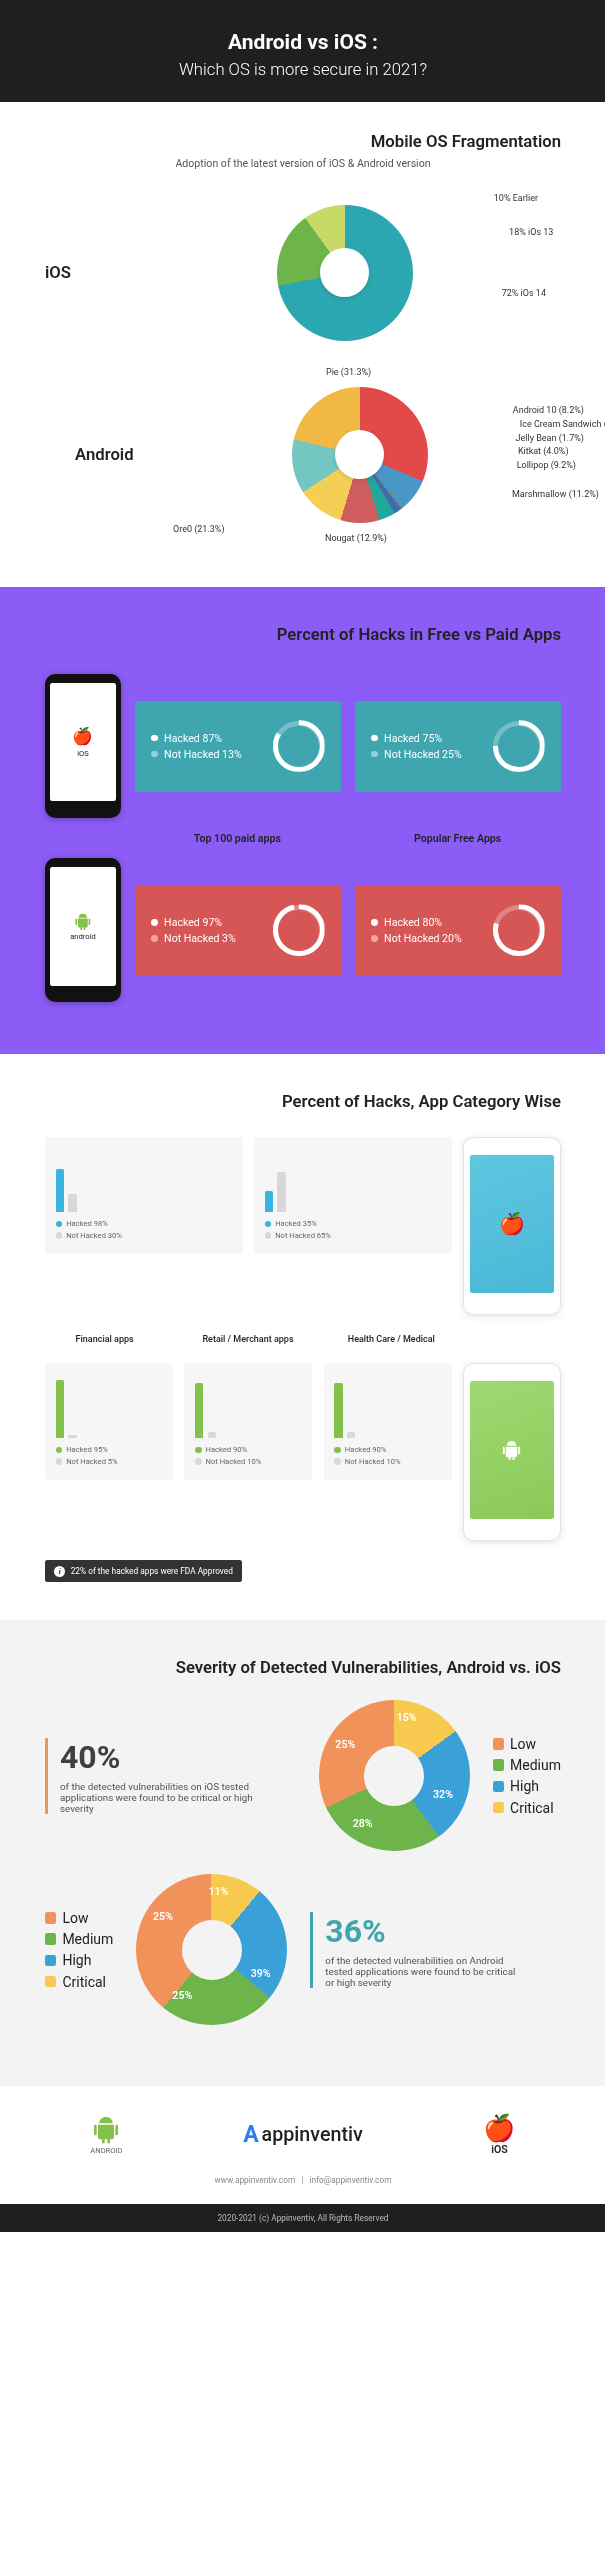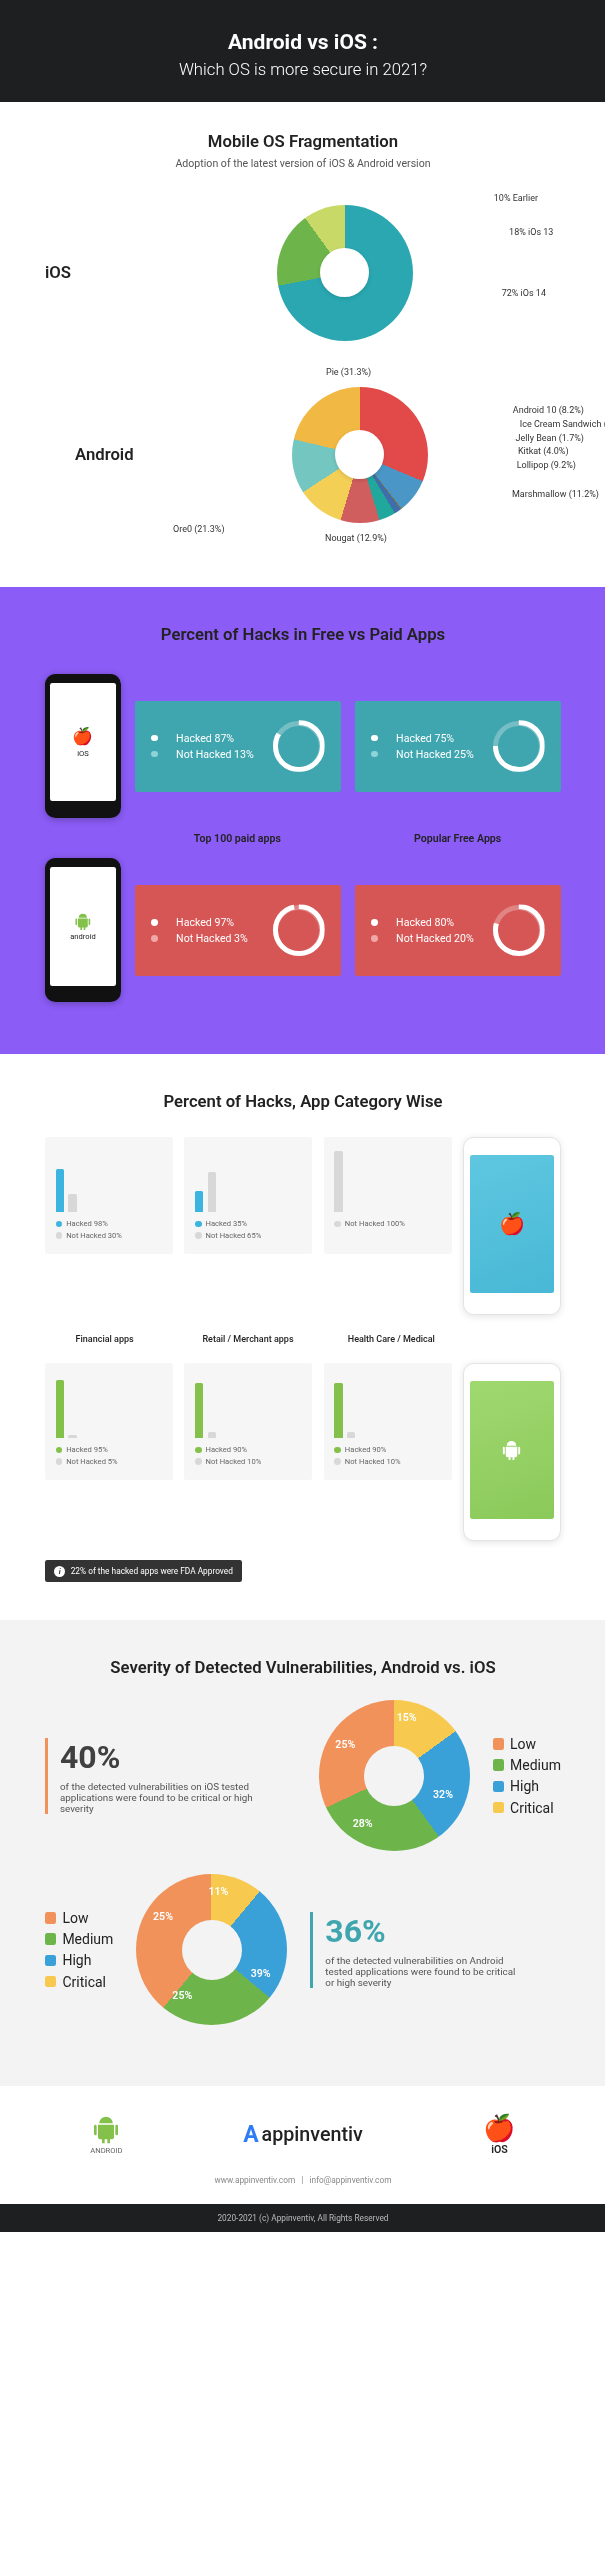--- a/index.html
+++ b/index.html
@@ -1,21 +1,21 @@
 <!DOCTYPE html>
 <html style="font-size:12px"><head>
 <meta charset="utf-8">
 <style>
   *{margin:0;padding:0;box-sizing:border-box;font-family:-apple-system,BlinkMacSystemFont,"Segoe UI",Roboto,Arial,sans-serif}
   body{width:606px;margin:0 auto;background:#fff;color:#222}
   .hero{background:#1e1f21;color:#fff;text-align:center;padding:30px 15px 23px}
   .hero h1{font-size:21px;font-weight:700;margin-bottom:6px}
   .hero h2{font-size:16.7px;font-weight:300}
   .section{padding:30px 45px}
-  .sec-title{text-align:center;font-size:16.7px;font-weight:600;margin-bottom:6px}
+  .sec-title{text-align:right;font-size:16.7px;font-weight:600;margin-bottom:6px}
   .sec-sub{text-align:center;font-size:10.6px;color:#555;margin-bottom:23px}
   .frag-row{display:flex;align-items:center;margin:23px 0}
   .frag-label{width:83px;font-size:16.7px;font-weight:600}
   .frag-chart{flex:1;position:relative;height:159px;display:flex;align-items:center;justify-content:center}
   .donut{width:136px;height:136px;border-radius:50%;position:relative}
   .donut::after{content:"";position:absolute;inset:32%;background:#fff;border-radius:50%;box-shadow:0 1.5px 4.5px rgba(0,0,0,.12)}
   .ios-donut{background:conic-gradient(#2aa7b0 0 72%,#6db54b 72% 90%,#c9d968 90% 100%)}
   .and-donut{background:conic-gradient(#e24a4a 0 31.3%,#4a97c7 31.3% 39.5%,#8e722d 39.5% 39.7%,#3f6eaa 39.7% 41.4%,#21a89c 41.4% 45.4%,#d05e5e 45.4% 54.6%,#f4cf55 54.6% 65.8%,#73c7c0 65.8% 78.7%,#f2b844 78.7% 100%)}
   .labels{position:absolute;inset:0;font-size:9px;color:#333}
   .labels span{position:absolute;white-space:nowrap}
@@ -23,21 +23,21 @@
   .phone-row{display:flex;align-items:center;margin:13.6px 0;gap:13.6px}
   .phone{width:76px;height:144px;border-radius:10.6px;background:#111;position:relative;box-shadow:0 1.5px 6px rgba(0,0,0,.25)}
   .screen{position:absolute;inset:9px 5.3px 16.7px;border-radius:2.3px;display:flex;flex-direction:column;align-items:center;justify-content:center;color:#fff;font-size:7.6px}
   .screen.ios{background:#fff;color:#222}
   .screen.and{background:#fff;color:#222}
   .apple-ic{font-size:16.7px;margin-bottom:3px}
   .card{flex:1;height:91px;border-radius:2.3px;display:flex;align-items:center;padding:0 16.7px;color:#fff;position:relative}
   .card.teal{background:#3fa5ae}
   .card.red{background:#d65555}
   .card ul{list-style:none;font-size:10.6px}
-  .card li{display:flex;align-items:center;gap:18px;margin:3px 0}
+  .card li{display:flex;align-items:center;gap:6px;margin:3px 0}
   .dot{width:6.8px;height:6.8px;border-radius:50%;display:inline-block}
   .ring{width:51px;height:51px;border-radius:50%;border:5.3px solid rgba(255,255,255,.28);position:absolute;right:16.7px}
   .ring::after{content:"";position:absolute;inset:-5.3px;border-radius:50%;border:5.3px solid #fff;clip-path:polygon(50% 50%,50% 0,100% 0,100% 100%,50% 100%)}
   .ring.r87::after{clip-path:polygon(50% 50%,50% 0,100% 0,100% 100%,0 100%,0 20%)}
   .ring.r75::after{clip-path:polygon(50% 50%,50% 0,100% 0,100% 100%,0 100%,0 50%)}
   .ring.r97::after{clip-path:polygon(50% 50%,50% 0,100% 0,100% 100%,0 100%,0 0,40% 0)}
   .ring.r80::after{clip-path:polygon(50% 50%,50% 0,100% 0,100% 100%,0 100%,0 35%)}
   .col-labels{display:flex;gap:13.6px;margin:7.6px 0 7.6px 89px}
   .col-labels span{flex:1;text-align:center;font-size:10.6px;font-weight:600}
   .catwise{padding:38px 45px}
@@ -225,29 +225,20 @@
         </div>
       <div class="leg">
           <span class="dot" style="background:#3bb5e0"></span>
           <span>Hacked 35%</span>
         </div>
       <div class="leg">
           <span class="dot" style="background:#d8d8d8"></span>
           <span>Not Hacked 65%</span>
         </div>
     </div>
-    <div class="cat-card">
-      <div class="bars">
-          <div class="bar" style="background:#d8d8d8;height:100%"></div>
-        </div>
-      <div class="leg">
-          <span class="dot" style="background:#d8d8d8"></span>
-          <span>Not Hacked 100%</span>
-        </div>
-    </div>
     <div class="cat-phone">
       <div class="cat-screen" style="background:linear-gradient(160deg,#5fc7e0,#48b8d6)">
         <span>🍎</span>
       </div>
     </div>
   </div>
   <div class="cat-labels" style="padding-right:110px">
     <span>Financial apps</span>
     <span>Retail / Merchant apps</span>
     <span>Health Care / Medical</span>

